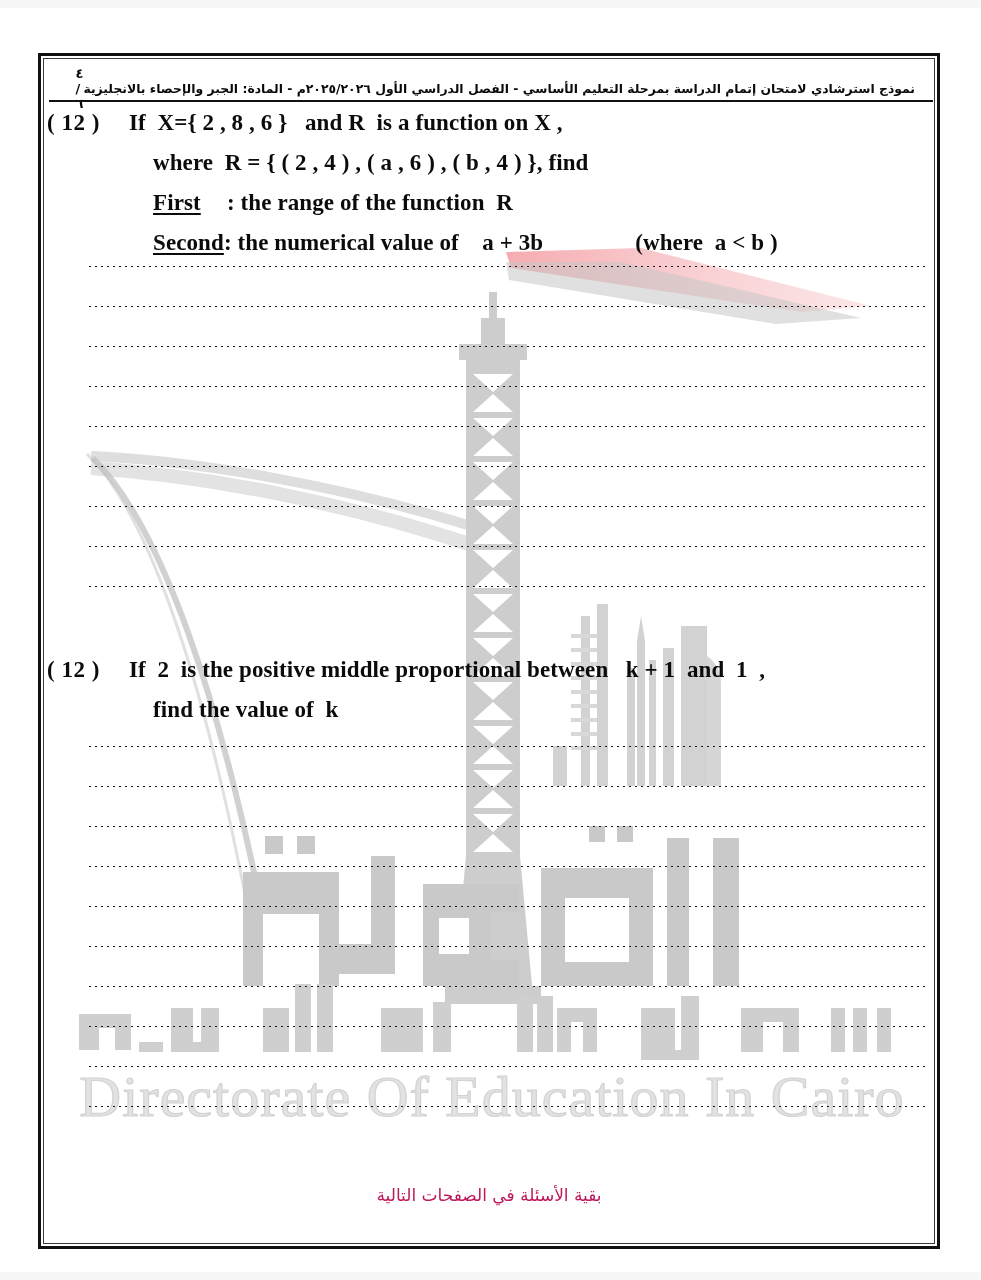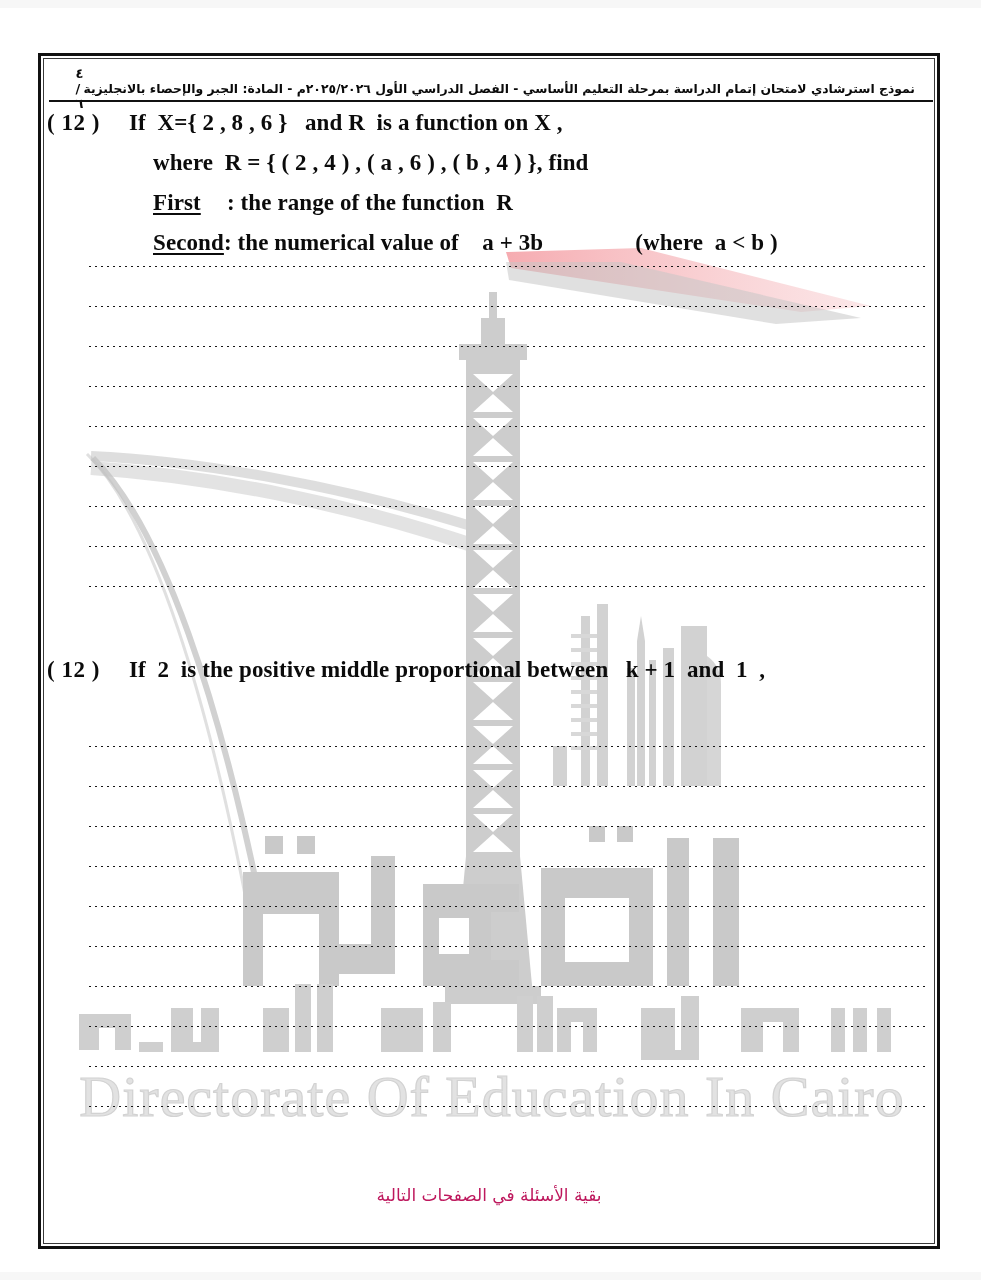--- a/index.html
+++ b/index.html
@@ -362,20 +362,23 @@
             <div class="dot-line"></div>
             <div class="dot-line"></div>
           </div>
       </div>
 
       <div class="q-block" id="question-13">
         <div class="q-line">
           <span class="q-num">( 12 )</span>
           <span class="q-text">If  2  is the positive middle proportional between   k + 1  and  1  ,</span>
         </div>
+        <div class="q-line q-indent">
+          <span class="q-text">find the value of  k</span>
+        </div>
         <div class="dotted-lines" id="q13-lines" style="top:88px">
             <div class="dot-line"></div>
             <div class="dot-line"></div>
             <div class="dot-line"></div>
             <div class="dot-line"></div>
             <div class="dot-line"></div>
             <div class="dot-line"></div>
             <div class="dot-line"></div>
             <div class="dot-line"></div>
             <div class="dot-line"></div>

